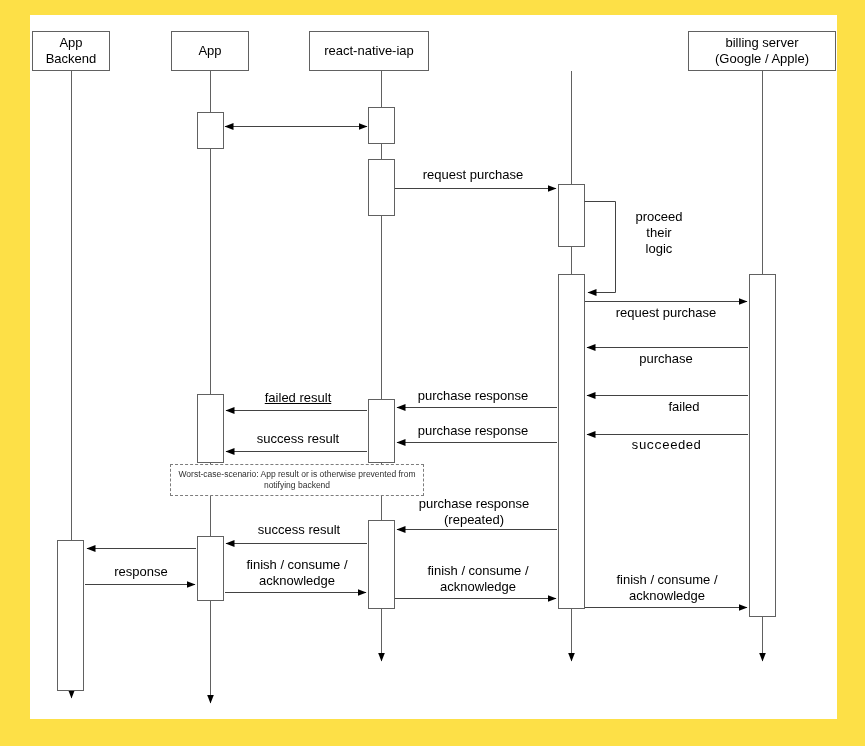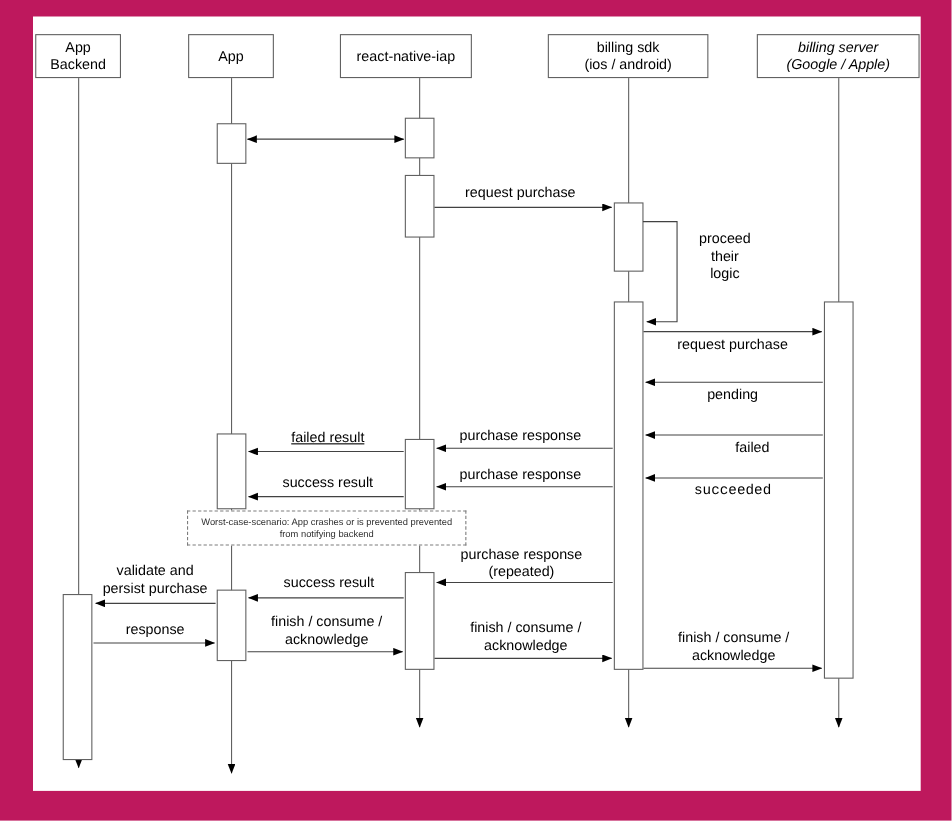--- a/index.html
+++ b/index.html
@@ -1,18 +1,18 @@
 <!DOCTYPE html>
 <html><head>
 <meta charset="utf-8">
 <style>
   html,body { margin:0; padding:0; }
   .stage {
     position:relative; width:865px; height:746px;
-    background:#be185d; overflow:hidden;
+    background:#fde047; overflow:hidden;
     font-family:"Liberation Sans", sans-serif;
     color:#000;
   }
   .canvas {
     position:absolute; left:30px; top:15px; width:807px; height:704px;
     background:#ffffff;
   }
   svg.layer { position:absolute; left:0; top:0; }
   .actor {
     position:absolute; top:31px; height:40px; box-sizing:border-box;
@@ -92,46 +92,42 @@
       <line x1="225" y1="592.5" x2="366" y2="592.5" marker-end="url(#mE)"></line>
       <line x1="395" y1="598.5" x2="556" y2="598.5" marker-end="url(#mE)"></line>
       <line x1="585" y1="607.5" x2="747" y2="607.5" marker-end="url(#mE)"></line>
     </g>
   </svg>
 
   <div class="actor" style="left:32px;  width:78px;"><span>App
 Backend</span></div>
   <div class="actor" style="left:171px; width:78px;"><span>App</span></div>
   <div class="actor" style="left:309px; width:120px;"><span>react-native-iap</span></div>
-  <div class="actor" style="left:498px; width:146px;"><span>billing sdk
-(ios / android)</span></div>
-  <div class="actor" style="left:688px; width:148px;font-style:italic;"><span>billing server
+  <div class="actor" style="left:688px; width:148px;"><span>billing server
 (Google / Apple)</span></div>
 
   <div class="mlbl" style="left:473px; top:167px;">request purchase</div>
   <div class="mlbl" style="left:659px; top:209px;">proceed
 their
 logic</div>
   <div class="mlbl" style="left:666px; top:305px;">request purchase</div>
-  <div class="mlbl" style="left:666px; top:351px;">pending</div>
+  <div class="mlbl" style="left:666px; top:351px;">purchase</div>
   <div class="mlbl" style="left:684px; top:399px;">failed</div>
   <div class="mlbl" style="left:473px; top:388px;">purchase response</div>
   <div class="mlbl" style="left:298px; top:390px;text-decoration:underline;">failed result</div>
   <div class="mlbl" style="left:666px; top:438px;font-family:Liberation Mono, monospace;">succeeded</div>
   <div class="mlbl" style="left:473px; top:423px;">purchase response</div>
   <div class="mlbl" style="left:298px; top:431px;">success result</div>
   <div class="mlbl" style="left:474px; top:496px;">purchase response
 (repeated)</div>
   <div class="mlbl" style="left:299px; top:522px;">success result</div>
-  <div class="mlbl" style="left:141px; top:511px;">validate and
-persist purchase</div>
   <div class="mlbl" style="left:141px; top:564px;">response</div>
   <div class="mlbl" style="left:297px; top:557px;">finish / consume /
 acknowledge</div>
   <div class="mlbl" style="left:478px; top:563px;">finish / consume /
 acknowledge</div>
   <div class="mlbl" style="left:667px; top:572px;">finish / consume /
 acknowledge</div>
 
   <div class="note">
-    <span>Worst-case-scenario: App crashes or is prevented prevented from notifying backend</span>
+    <span>Worst-case-scenario: App result or is otherwise prevented from notifying backend</span>
   </div>
 </div>
 
 </body></html>

